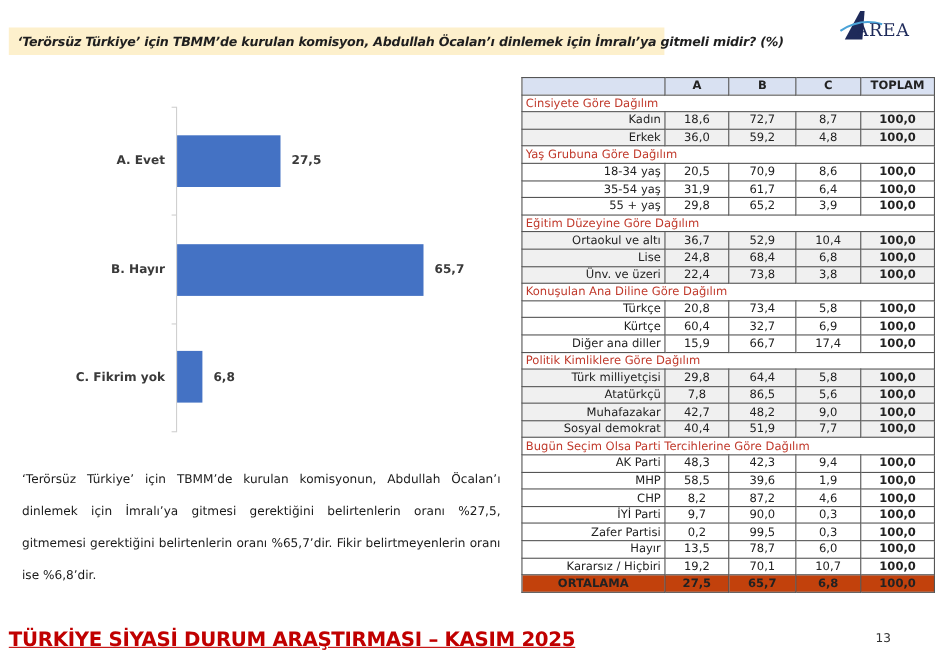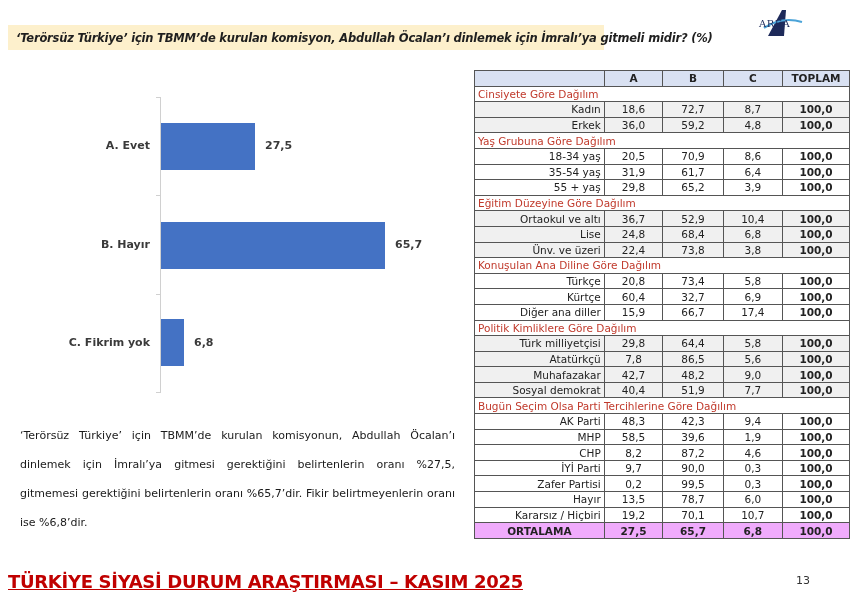--- a/index.html
+++ b/index.html
@@ -3,40 +3,40 @@
 <meta charset="utf-8">
 <style>
   html, body { margin:0; padding:0; }
   body { width:850px; height:600px; background:#ffffff; position:relative; overflow:hidden;
          font-family:"DejaVu Sans", sans-serif; color:#222; }
   .banner { position:absolute; left:8px; top:25px; width:596px; height:25px; background:#FDF0CC;
             display:flex; align-items:center; padding-left:8px; box-sizing:border-box; }
   .banner span { font-size:11.5px; font-weight:bold; font-style:italic; color:#1f1f1f; white-space:nowrap; letter-spacing:-0.2px; }
   .logo { position:absolute; left:762px; top:8px; width:60px; height:30px; }
   .logo svg { display:block; }
-  .logo-text { position:absolute; left:759px; top:18px; font-family:"DejaVu Serif", serif; font-size:10px; color:#1e2a5a; letter-spacing:0.5px; }
+  .logo-text { position:absolute; left:778px; top:18px; font-family:"DejaVu Serif", serif; font-size:16px; color:#1e2a5a; letter-spacing:0.5px; }
 
   .chart { position:absolute; left:0; top:90px; width:470px; height:310px; }
   .axis { position:absolute; left:160px; top:7px; width:1px; height:296px; background:#d0d0d0; }
   .tick { position:absolute; left:156px; width:4px; height:1px; background:#d0d0d0; }
   .bar { position:absolute; left:161px; background:#4472C4; height:47px; }
   .cat-label { position:absolute; right:320px; font-size:11px; font-weight:bold; color:#3a3a3a; text-align:right; white-space:nowrap; }
   .val-label { position:absolute; font-size:11px; font-weight:bold; color:#3a3a3a; }
 
   .para { position:absolute; left:20px; top:421px; width:435px; font-size:11px; line-height:29px; color:#1a1a1a; text-align:justify; }
 
   table.data { position:absolute; left:474px; top:70px; border-collapse:collapse; font-size:10.5px; }
   table.data td, table.data th { border:1px solid #555; height:14.6px; padding:0 3px; line-height:14px; white-space:nowrap; }
   table.data th { background:#D9E1F2; font-weight:bold; text-align:center; }
   table.data td.lbl { text-align:right; width:120px; }
   table.data td.num { text-align:center; }
   table.data td.tot { text-align:center; font-weight:bold; }
   table.data tr.sec td { color:#C0392B; text-align:left; border-left:1px solid #555; border-right:1px solid #555; background:#fff; }
   table.data tr.gray td { background:#F0F0F0; }
-  table.data tr.avg td { background:#f0abfc; font-weight:bold; }
+  table.data tr.avg td { background:#c2410c; font-weight:bold; }
   .c-lbl { width:126px; } .c-a { width:54px; } .c-b { width:56px; } .c-c { width:55px; } .c-t { width:61px; }
 
   .footer { position:absolute; left:8px; top:571px; font-size:18px; font-weight:bold; color:#C00000; text-decoration:underline; letter-spacing:-0.3px; }
   .page { position:absolute; left:796px; top:574px; font-size:11px; color:#333; }
 </style>
 </head>
 <body>
 
 <div class="banner">
   <span>‘Terörsüz Türkiye’ için TBMM’de kurulan komisyon, Abdullah Öcalan’ı dinlemek için İmralı’ya gitmeli midir? (%)</span>

